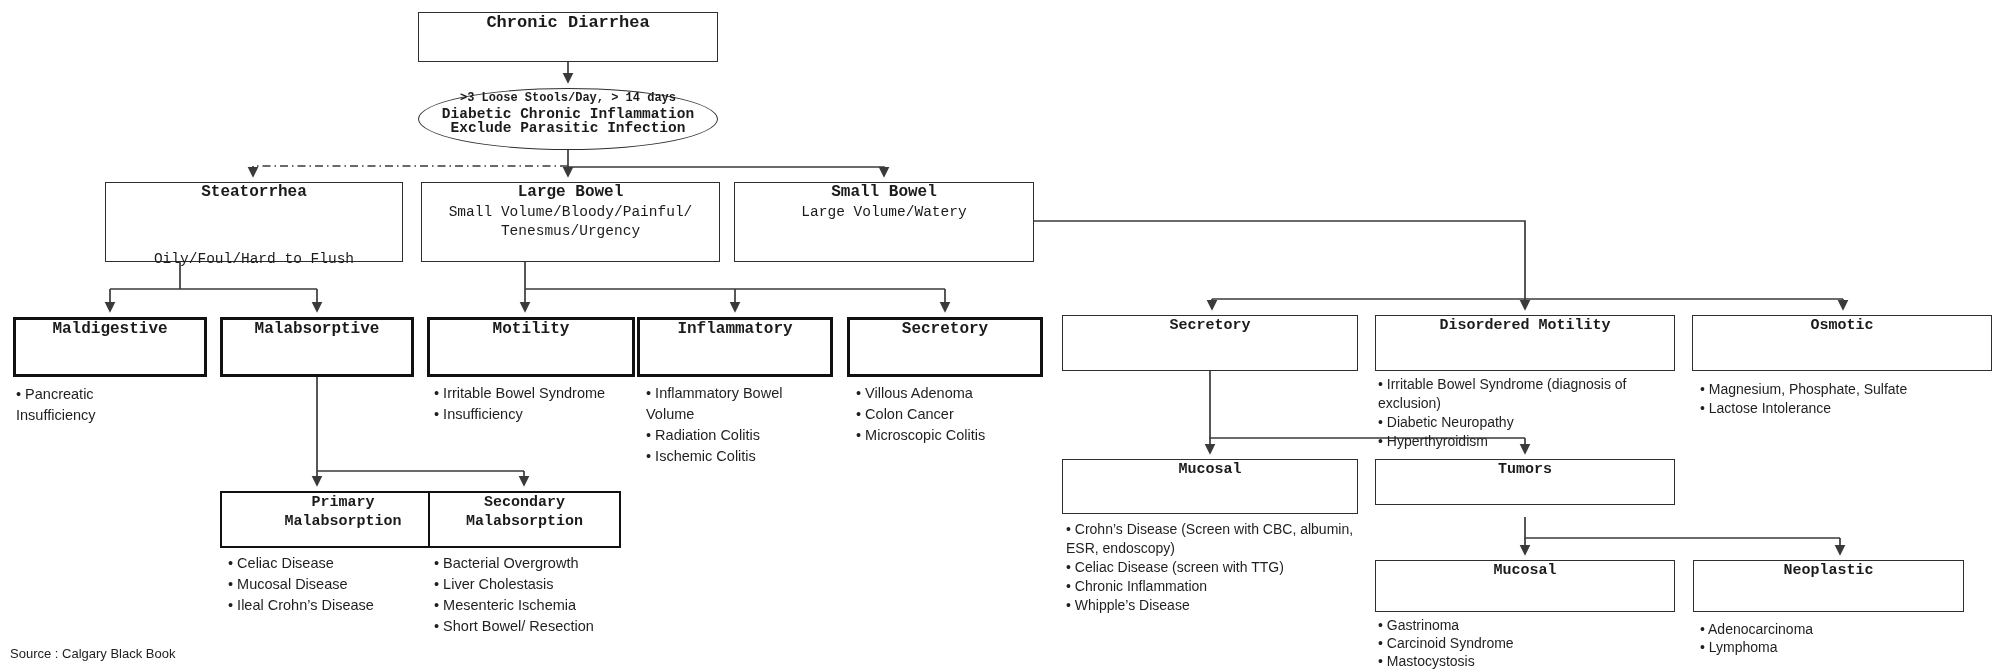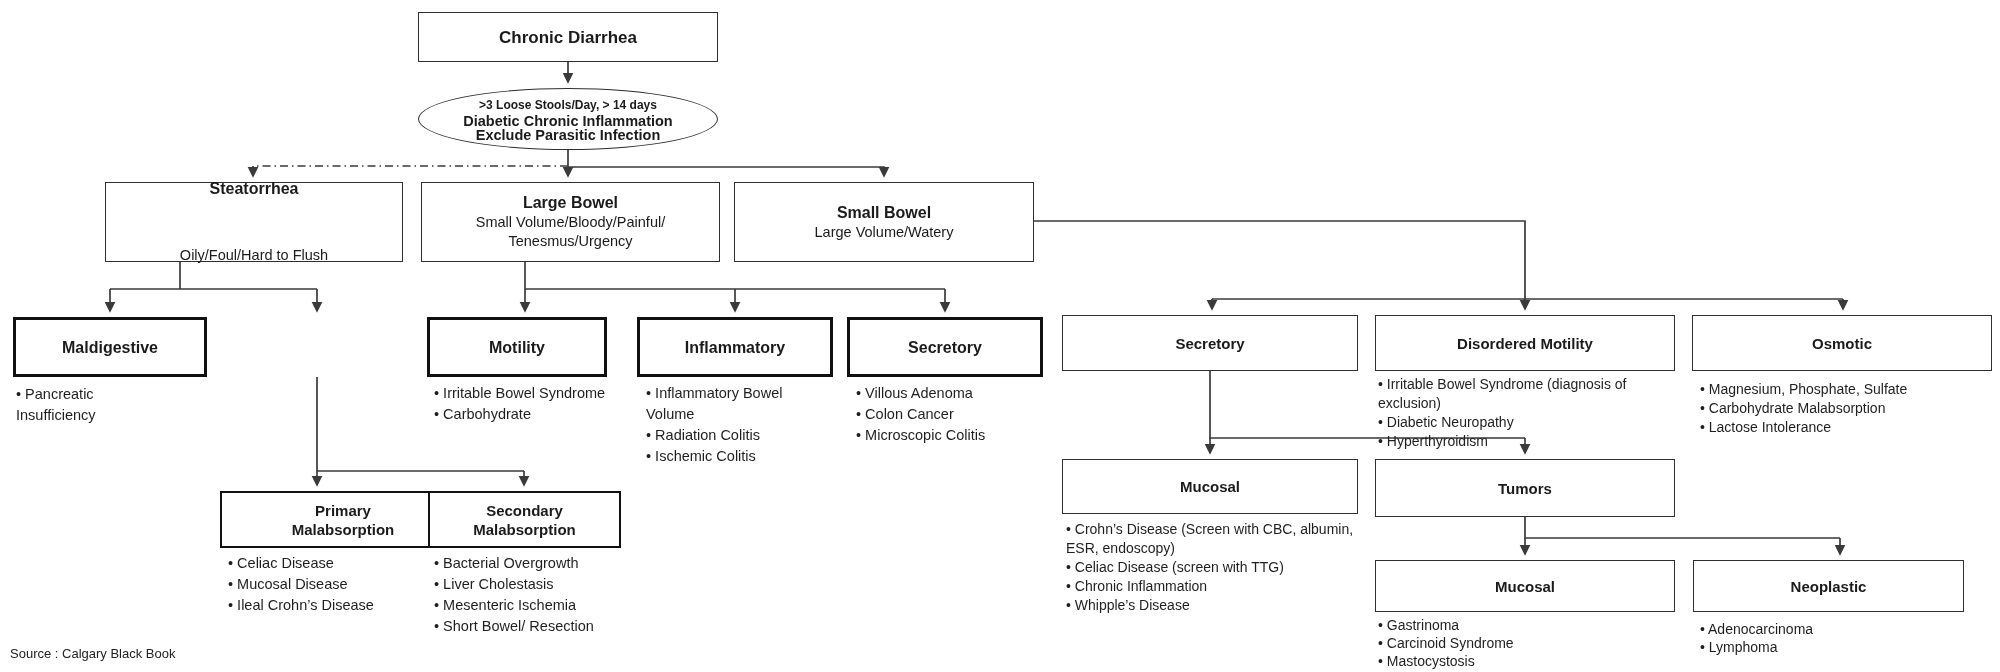--- a/index.html
+++ b/index.html
@@ -3,22 +3,22 @@
 <meta charset="utf-8">
 <style>
   html,body{margin:0;padding:0;background:#ffffff;}
   #canvas{
     position:relative; width:2000px; height:672px; background:#ffffff;
     font-family:"Liberation Sans","DejaVu Sans",sans-serif; color:#1b1b1b; overflow:hidden;
   }
   svg.wires{position:absolute;left:0;top:0;width:2000px;height:672px;}
   .box{
     position:absolute; background:#ffffff; border:1.6px solid #2f2f2f;
-    display:flex; flex-direction:column; align-items:center; justify-content:center;
-    text-align:center; box-sizing:border-box;
+    display:flex; flex-direction:column; align-items:center; justify-content:flex-start;
+    text-align:center; box-sizing:border-box;font-family:Liberation Mono, monospace;
   }
   .heavy{border-width:3px; border-color:#111111;}
   .med{border-width:2.6px; border-color:#111111;}
   .oval{border-radius:50%;}
   .title{font-weight:700; font-size:15px; line-height:19px; color:#1b1b1b;}
   .t16{font-size:16px;}
   .t17{font-size:17px;}
   .sub{font-size:14.5px; line-height:19px; margin-top:1px;}
   .ovline1{font-weight:700; font-size:12px; line-height:18px;}
   .ovline{font-weight:700; font-size:14.5px; line-height:14px;}
@@ -90,36 +90,39 @@
     <div class="sub" style="margin-top:0;">Tenesmus/Urgency</div>
   </div>
   <div class="box" style="left:734px;top:182px;width:300px;height:80px;">
     <div class="title t16">Small Bowel</div>
     <div class="sub">Large Volume/Watery</div>
   </div>
 
   <div class="box heavy" style="left:13px;top:317px;width:194px;height:60px;">
     <div class="title t16">Maldigestive</div>
   </div>
-  <div class="box heavy" style="left:427px;top:317px;width:180px;height:60px;">
+  <div class="box heavy" style="left:220px;top:317px;width:194px;height:60px;">
+    <div class="title t16">Malabsorptive</div>
+  </div>
+  <div class="box heavy" style="left:427px;top:317px;width:208px;height:60px;">
     <div class="title t16">Motility</div>
   </div>
   <div class="box heavy" style="left:637px;top:317px;width:196px;height:60px;">
     <div class="title t16">Inflammatory</div>
   </div>
   <div class="box heavy" style="left:847px;top:317px;width:196px;height:60px;">
     <div class="title t16">Secretory</div>
   </div>
 
   <div class="bullets" style="left:16px;top:384px;width:122px;">
     <div>• Pancreatic Insufficiency</div>
   </div>
   <div class="bullets" style="left:434px;top:383px;width:214px;">
     <div>• Irritable Bowel Syndrome</div>
-    <div>• Carbohydrate</div>
+    <div>• Insufficiency</div>
   </div>
   <div class="bullets" style="left:646px;top:383px;width:166px;">
     <div>• Inflammatory Bowel Volume</div>
     <div>• Radiation Colitis</div>
     <div>• Ischemic Colitis</div>
   </div>
   <div class="bullets" style="left:856px;top:383px;width:190px;">
     <div>• Villous Adenoma</div>
     <div>• Colon Cancer</div>
     <div>• Microscopic Colitis</div>
@@ -155,28 +158,27 @@
     <div class="title">Osmotic</div>
   </div>
 
   <div class="bullets tight" style="left:1378px;top:375px;width:292px;">
     <div>• Irritable Bowel Syndrome (diagnosis of exclusion)</div>
     <div>• Diabetic Neuropathy</div>
     <div>• Hyperthyroidism</div>
   </div>
   <div class="bullets tight" style="left:1700px;top:380px;width:292px;">
     <div>• Magnesium, Phosphate, Sulfate</div>
-    <div>• Carbohydrate Malabsorption</div>
     <div>• Lactose Intolerance</div>
   </div>
 
   <div class="box" style="left:1062px;top:459px;width:296px;height:55px;">
     <div class="title">Mucosal</div>
   </div>
-  <div class="box" style="left:1375px;top:459px;width:300px;height:58px;">
+  <div class="box" style="left:1375px;top:459px;width:300px;height:46px;">
     <div class="title">Tumors</div>
   </div>
   <div class="bullets tight" style="left:1066px;top:520px;width:292px;">
     <div>• Crohn’s Disease (Screen with CBC, albumin, ESR, endoscopy)</div>
     <div>• Celiac Disease (screen with TTG)</div>
     <div>• Chronic Inflammation</div>
     <div>• Whipple’s Disease</div>
   </div>
 
   <div class="box" style="left:1375px;top:560px;width:300px;height:52px;">

